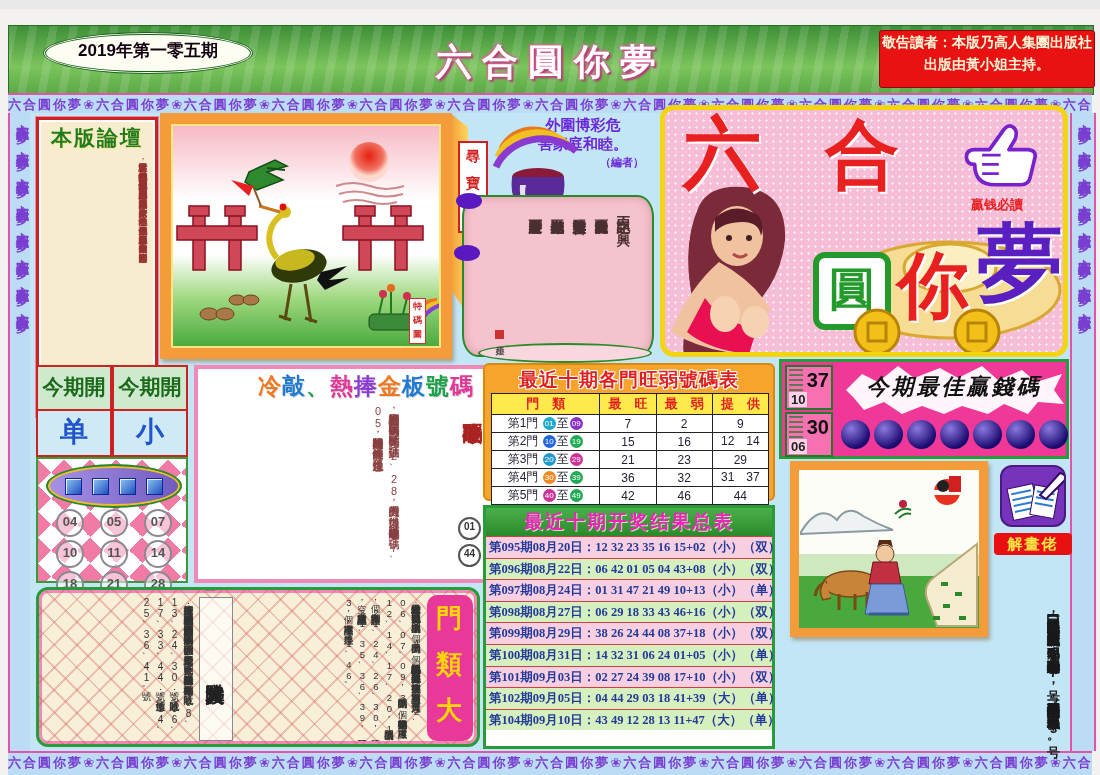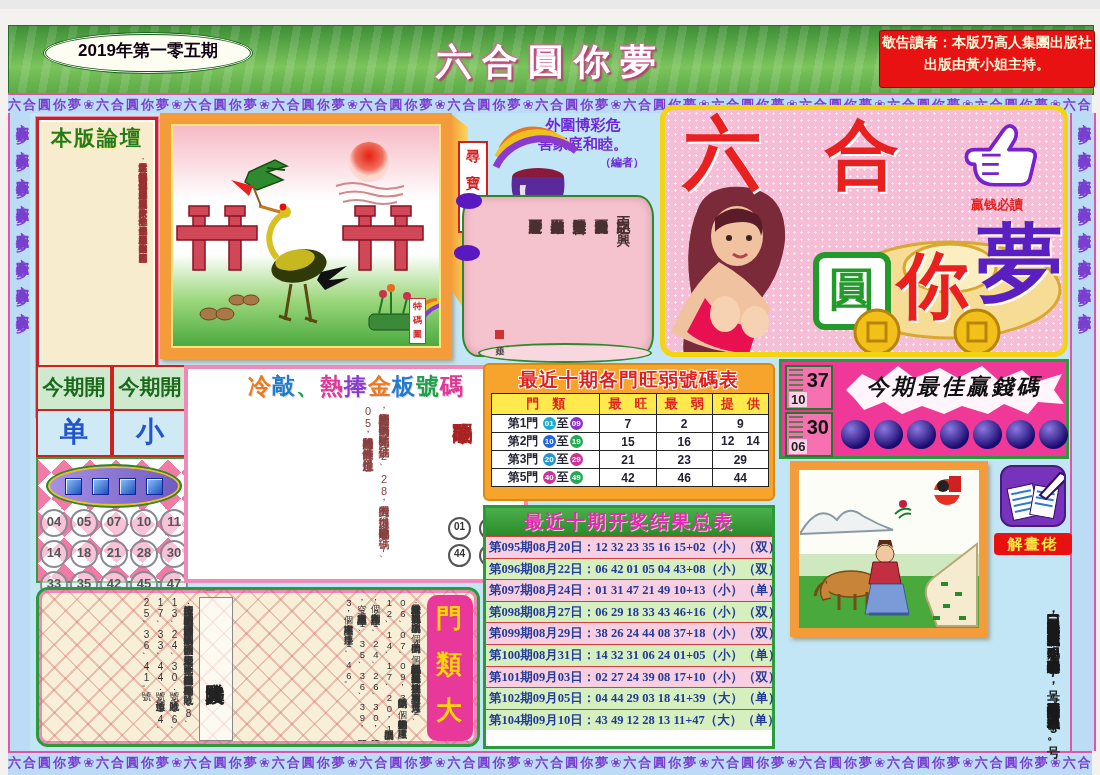--- a/index.html
+++ b/index.html
@@ -75,39 +75,39 @@
   .cd-head{height:42px;background:#cfe9cf;color:#1a6a1a;font-size:21px;font-weight:bold;text-align:center;line-height:40px;border-bottom:2px solid #cc2222;}
   .cd-val{height:44px;background:#cfe9f5;color:#2255cc;font-size:28px;font-weight:bold;text-align:center;line-height:42px;}
   
   #checker{left:36px;top:448px;width:152px;height:126px;border:2px solid #3a9a3a;box-sizing:border-box;
     background:conic-gradient(from 45deg,#f27ba6 0 25%,#fff 0 50%,#f27ba6 0 75%,#fff 0);background-size:26px 26px;}
   #ellipse{position:absolute;left:8px;top:5px;width:132px;height:40px;border-radius:50%;
     background:linear-gradient(90deg,#a892e6,#6f5bc0);border:2px solid #2a8a2a;box-shadow:inset 0 0 0 2px #f0c020;
     display:flex;align-items:center;justify-content:center;gap:10px;}
   .tile{width:15px;height:15px;background:linear-gradient(135deg,#8ec6f2,#1f4fc0);border:1px solid #10259a;
         box-shadow:inset 1px 1px 0 rgba(255,255,255,.8);}
-  #numgrid{position:absolute;left:2px;top:50px;width:148px;display:flex;flex-wrap:wrap;gap:3px 2px;justify-content:center;}
+  #numgrid{position:absolute;left:2px;top:50px;width:148px;display:flex;flex-wrap:wrap;gap:3px 16px;justify-content:center;}
   #numgrid span{width:24px;height:24px;border:2px solid #8a8a92;border-radius:50%;background:rgba(255,255,255,.55);
         font-size:13px;font-weight:bold;color:#555;text-align:center;line-height:21px;}
   
-  #coldhot{left:184px;top:356px;width:344px;height:218px;background:#fff;border:4px solid #f088b8;box-sizing:border-box;}
+  #coldhot{left:194px;top:356px;width:344px;height:218px;background:#fff;border:4px solid #f088b8;box-sizing:border-box;}
   #ch-title{text-align:center;font-size:23px;font-weight:bold;letter-spacing:1px;margin-top:2px;
             font-family:"Liberation Serif","DejaVu Serif",serif;text-shadow:1px 1px 0 #ddd;}
   #ch-body{position:absolute;left:6px;top:36px;width:198px;height:168px;font-size:11px;line-height:16px;color:#8a4040;overflow:hidden;}
   .ch-head{position:absolute;top:38px;font-size:20px;font-weight:bold;color:#aa2222;line-height:26px;}
   #ch-circ{position:absolute;right:18px;top:148px;width:58px;display:flex;flex-wrap:wrap;gap:4px 8px;}
   #ch-circ span{width:19px;height:19px;border:2px solid #555;border-radius:50%;font-size:10px;font-weight:bold;
         color:#333;text-align:center;line-height:16px;}
   
   #gatebox{left:483px;top:354px;width:292px;height:138px;background:#f6a42c;border:2px solid #d8890e;border-radius:6px;box-sizing:border-box;}
   #gate-title{text-align:center;font-size:19px;font-weight:bold;color:#e02020;margin-top:2px;letter-spacing:1px;
       text-shadow:1px 1px 0 #fff,-1px -1px 0 #fff,1px -1px 0 #fff,-1px 1px 0 #fff;}
   #gatetab{position:absolute;left:6px;top:28px;width:278px;border-collapse:collapse;background:#fff;}
   #gatetab th{background:#ffe94d;color:#e02020;font-size:13px;border:1.5px solid #222;padding:1px 0;}
-  #gatetab td{border:1.5px solid #222;font-size:12px;font-weight:bold;color:#223;text-align:center;padding:0;height:16px;}
+  #gatetab td{border:1.5px solid #222;font-size:12px;font-weight:normal;color:#223;text-align:center;padding:0;height:16px;}
   .g-label{font-size:12px;color:#111;white-space:nowrap;}
   .gc{display:inline-block;width:13px;height:13px;border-radius:50%;color:#fff;font-size:8px;line-height:13px;
       font-style:normal;vertical-align:middle;margin:0 1px;}
   
   #results{left:483px;top:496px;width:292px;height:244px;border:3px solid #2a9a3a;background:#fff;box-sizing:border-box;}
   #res-title{height:28px;background:linear-gradient(#4ab04a,#2a8a2a);color:#ee22bb;font-size:19px;font-weight:bold;
       text-align:center;line-height:27px;letter-spacing:2px;text-shadow:1px 1px 0 #bfe8b0;}
   .res-row{height:20.6px;line-height:20.6px;font-family:"Liberation Serif","DejaVu Serif",serif;font-weight:bold;
       font-size:12.5px;color:#223a99;border-top:1px solid #d04040;padding-left:3px;white-space:nowrap;}
   .res-row.odd{background:#f8cfe0;} .res-row.even{background:#d6efbe;}
@@ -372,20 +372,26 @@
             <td>16</td>
             <td>12　14</td>
           </tr>
           <tr>
             <td class="g-label"><span>第3門</span> <i class="gc" style="background:#2299cc">20</i>至<i class="gc" style="background:#cc3399">29</i></td>
             <td>21</td>
             <td>23</td>
             <td>29</td>
           </tr>
           <tr>
+            <td class="g-label"><span>第4門</span> <i class="gc" style="background:#ee8822">30</i>至<i class="gc" style="background:#22aa55">39</i></td>
+            <td>36</td>
+            <td>32</td>
+            <td>31　37</td>
+          </tr>
+          <tr>
             <td class="g-label"><span>第5門</span> <i class="gc" style="background:#cc3399">40</i>至<i class="gc" style="background:#22aa55">49</i></td>
             <td>42</td>
             <td>46</td>
             <td>44</td>
           </tr>
         </tbody>
     </table>
   </div>
 
   <div id="results" class="abs">

